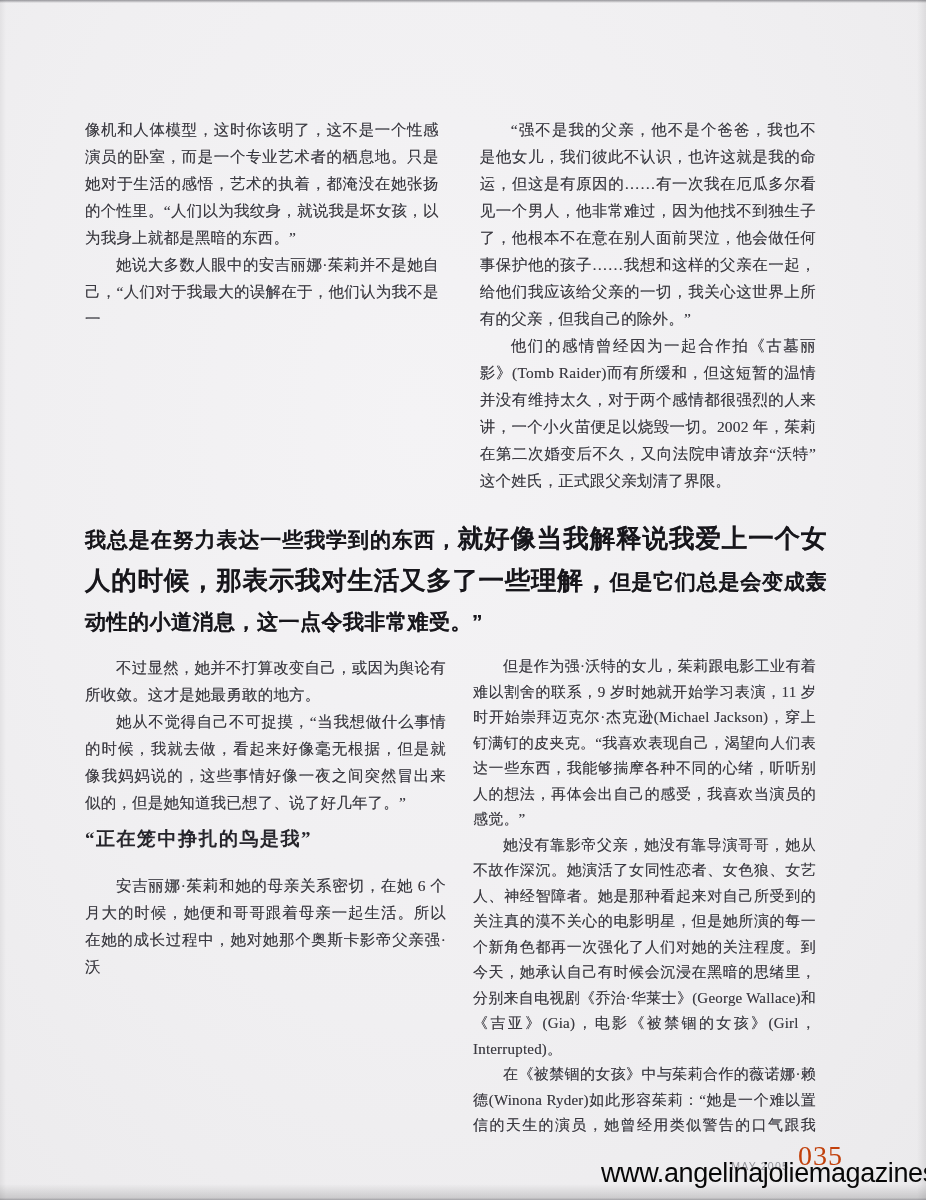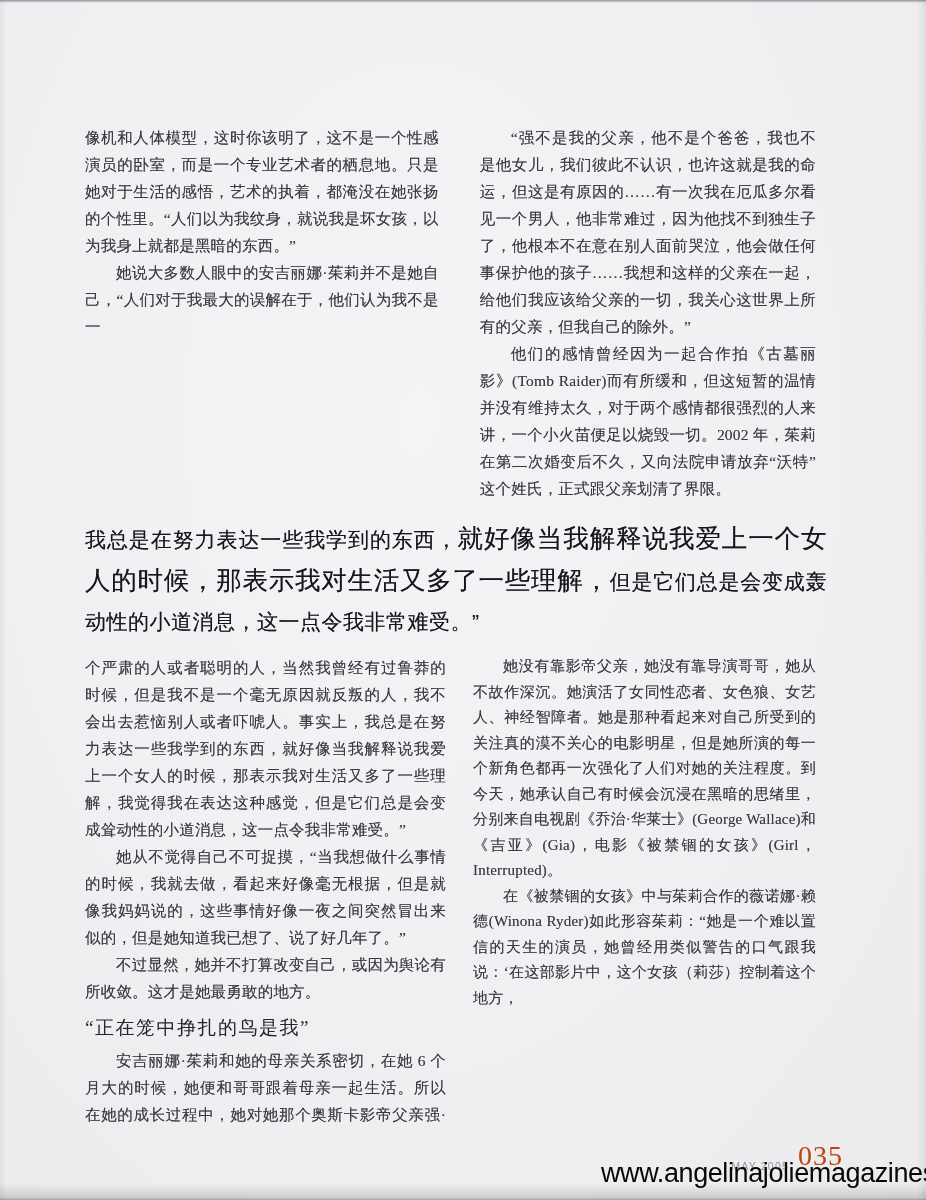--- a/index.html
+++ b/index.html
@@ -14,47 +14,47 @@
     background:linear-gradient(to bottom, rgba(40,40,48,.45), rgba(40,40,48,0));}
   .edge-bottom{position:absolute;bottom:0;left:0;right:0;height:16px;
     background:linear-gradient(to bottom, rgba(0,0,0,0), rgba(0,0,0,.09) 55%, rgba(0,0,0,.14) 86%, rgba(55,55,62,.42) 100%);}
   .edge-right{position:absolute;top:0;right:0;bottom:0;width:9px;
     background:linear-gradient(to left, rgba(0,0,0,.07), rgba(0,0,0,0));}
   .edge-left{position:absolute;top:0;left:0;bottom:0;width:6px;
     background:linear-gradient(to right, rgba(0,0,0,.05), rgba(0,0,0,0));}
 
   
   .cols{position:absolute;left:85px;width:731px;display:flex;}
-  .top-cols{top:124px;height:386px;gap:14px;}
+  .top-cols{top:116px;height:386px;gap:14px;}
   .bottom-cols{top:654px;height:478px;}
   .col{overflow:hidden;}
   .col-left{width:361px;margin-right:27px;}
   .col-right{width:343px;}
   .col p{
     margin:0;font-size:15.5px;line-height:27px;color:#3b3a41;
     text-align:justify;letter-spacing:.2px;
     text-shadow:0 0 .4px rgba(59,58,65,.55);
   }
   .bottom-cols .col-right p{font-size:15px;line-height:25.5px;}
   .indent{text-indent:2em;}
   .noindent{text-indent:0;}
 
   
   .pullquote{
     position:absolute;left:85px;top:519px;width:742px;height:118px;
-    font-family:"Liberation Sans","DejaVu Sans",sans-serif;font-weight:400;
+    font-family:"Liberation Sans","DejaVu Sans",sans-serif;font-weight:700;
     color:#17161b;text-align:justify;line-height:38px;letter-spacing:.5px;
     text-shadow:0 0 .5px rgba(23,22,27,.6);
   }
   .q-md{font-size:21px;}
   .q-lg{font-size:25.5px;}
 
   
   .subhead{
-    margin:9px 0 6px;font-size:19px;line-height:27px;font-weight:400;
+    margin:9px 0 20px;font-size:19px;line-height:27px;font-weight:700;
     color:#26252b;letter-spacing:1.5px;font-family:"Liberation Serif","DejaVu Serif",serif;
   }
 
   
   .footer-meta{position:absolute;top:1140px;right:83px;display:flex;align-items:flex-end;gap:9px;}
   .issue-date{
     font-family:"Liberation Sans","DejaVu Sans",sans-serif;
     font-size:10.5px;letter-spacing:1.2px;color:#95949a;
   }
   .page-number{
@@ -82,27 +82,27 @@
       <p class="indent">他们的感情曾经因为一起合作拍《古墓丽影》(Tomb Raider)而有所缓和，但这短暂的温情并没有维持太久，对于两个感情都很强烈的人来讲，一个小火苗便足以烧毁一切。2002 年，茱莉在第二次婚变后不久，又向法院申请放弃“沃特”这个姓氏，正式跟父亲划清了界限。</p>
     </div>
   </section>
 
   <section class="pullquote">
     <span class="q-md">我总是在努力表达一些我学到的东西，</span><span class="q-lg">就好像当我解释说我爱上一个女人的时候，那表示我对生活又多了一些理解，</span><span class="q-md">但是它们总是会变成轰动性的小道消息，这一点令我非常难受。”</span>
   </section>
 
   <section class="cols bottom-cols">
     <div class="col col-left">
-      <p class="noindent">个严肃的人或者聪明的人，当然我曾经有过鲁莽的时候，但是我不是一个毫无原因就反叛的人，我不会出去惹恼别人或者吓唬人。事实上，我总是在努力表达一些我学到的东西，就好像当我解释说我爱上一个女人的时候，那表示我对生活又多了一些理解，我觉得我在表达这种感觉，但是它们总是会变成耸动性的小道消息，这一点令我非常难受。”</p>
+      <p class="indent">不过显然，她并不打算改变自己，或因为舆论有所收敛。这才是她最勇敢的地方。</p>
       <p class="indent">她从不觉得自己不可捉摸，“当我想做什么事情的时候，我就去做，看起来好像毫无根据，但是就像我妈妈说的，这些事情好像一夜之间突然冒出来似的，但是她知道我已想了、说了好几年了。”</p>
-      <p class="indent">不过显然，她并不打算改变自己，或因为舆论有所收敛。这才是她最勇敢的地方。</p>
       <h3 class="subhead">“正在笼中挣扎的鸟是我”</h3>
       <p class="indent">安吉丽娜·茱莉和她的母亲关系密切，在她 6 个月大的时候，她便和哥哥跟着母亲一起生活。所以在她的成长过程中，她对她那个奥斯卡影帝父亲强·沃</p>
     </div>
     <div class="col col-right">
+      <p class="indent">但是作为强·沃特的女儿，茱莉跟电影工业有着难以割舍的联系，9 岁时她就开始学习表演，11 岁时开始崇拜迈克尔·杰克逊(Michael Jackson)，穿上钉满钉的皮夹克。“我喜欢表现自己，渴望向人们表达一些东西，我能够揣摩各种不同的心绪，听听别人的想法，再体会出自己的感受，我喜欢当演员的感觉。”</p>
       <p class="indent">她没有靠影帝父亲，她没有靠导演哥哥，她从不故作深沉。她演活了女同性恋者、女色狼、女艺人、神经智障者。她是那种看起来对自己所受到的关注真的漠不关心的电影明星，但是她所演的每一个新角色都再一次强化了人们对她的关注程度。到今天，她承认自己有时候会沉浸在黑暗的思绪里，分别来自电视剧《乔治·华莱士》(George Wallace)和《吉亚》(Gia)，电影《被禁锢的女孩》(Girl，Interrupted)。</p>
       <p class="indent">在《被禁锢的女孩》中与茱莉合作的薇诺娜·赖德(Winona Ryder)如此形容茱莉：“她是一个难以置信的天生的演员，她曾经用类似警告的口气跟我说：‘在这部影片中，这个女孩（莉莎）控制着这个地方，</p>
     </div>
   </section>
 
   <div class="footer-meta">
     <span class="issue-date">MAY 2005</span>
     <span class="page-number">035</span>
   </div>
   <div class="watermark">www.angelinajoliemagazines.com</div>

